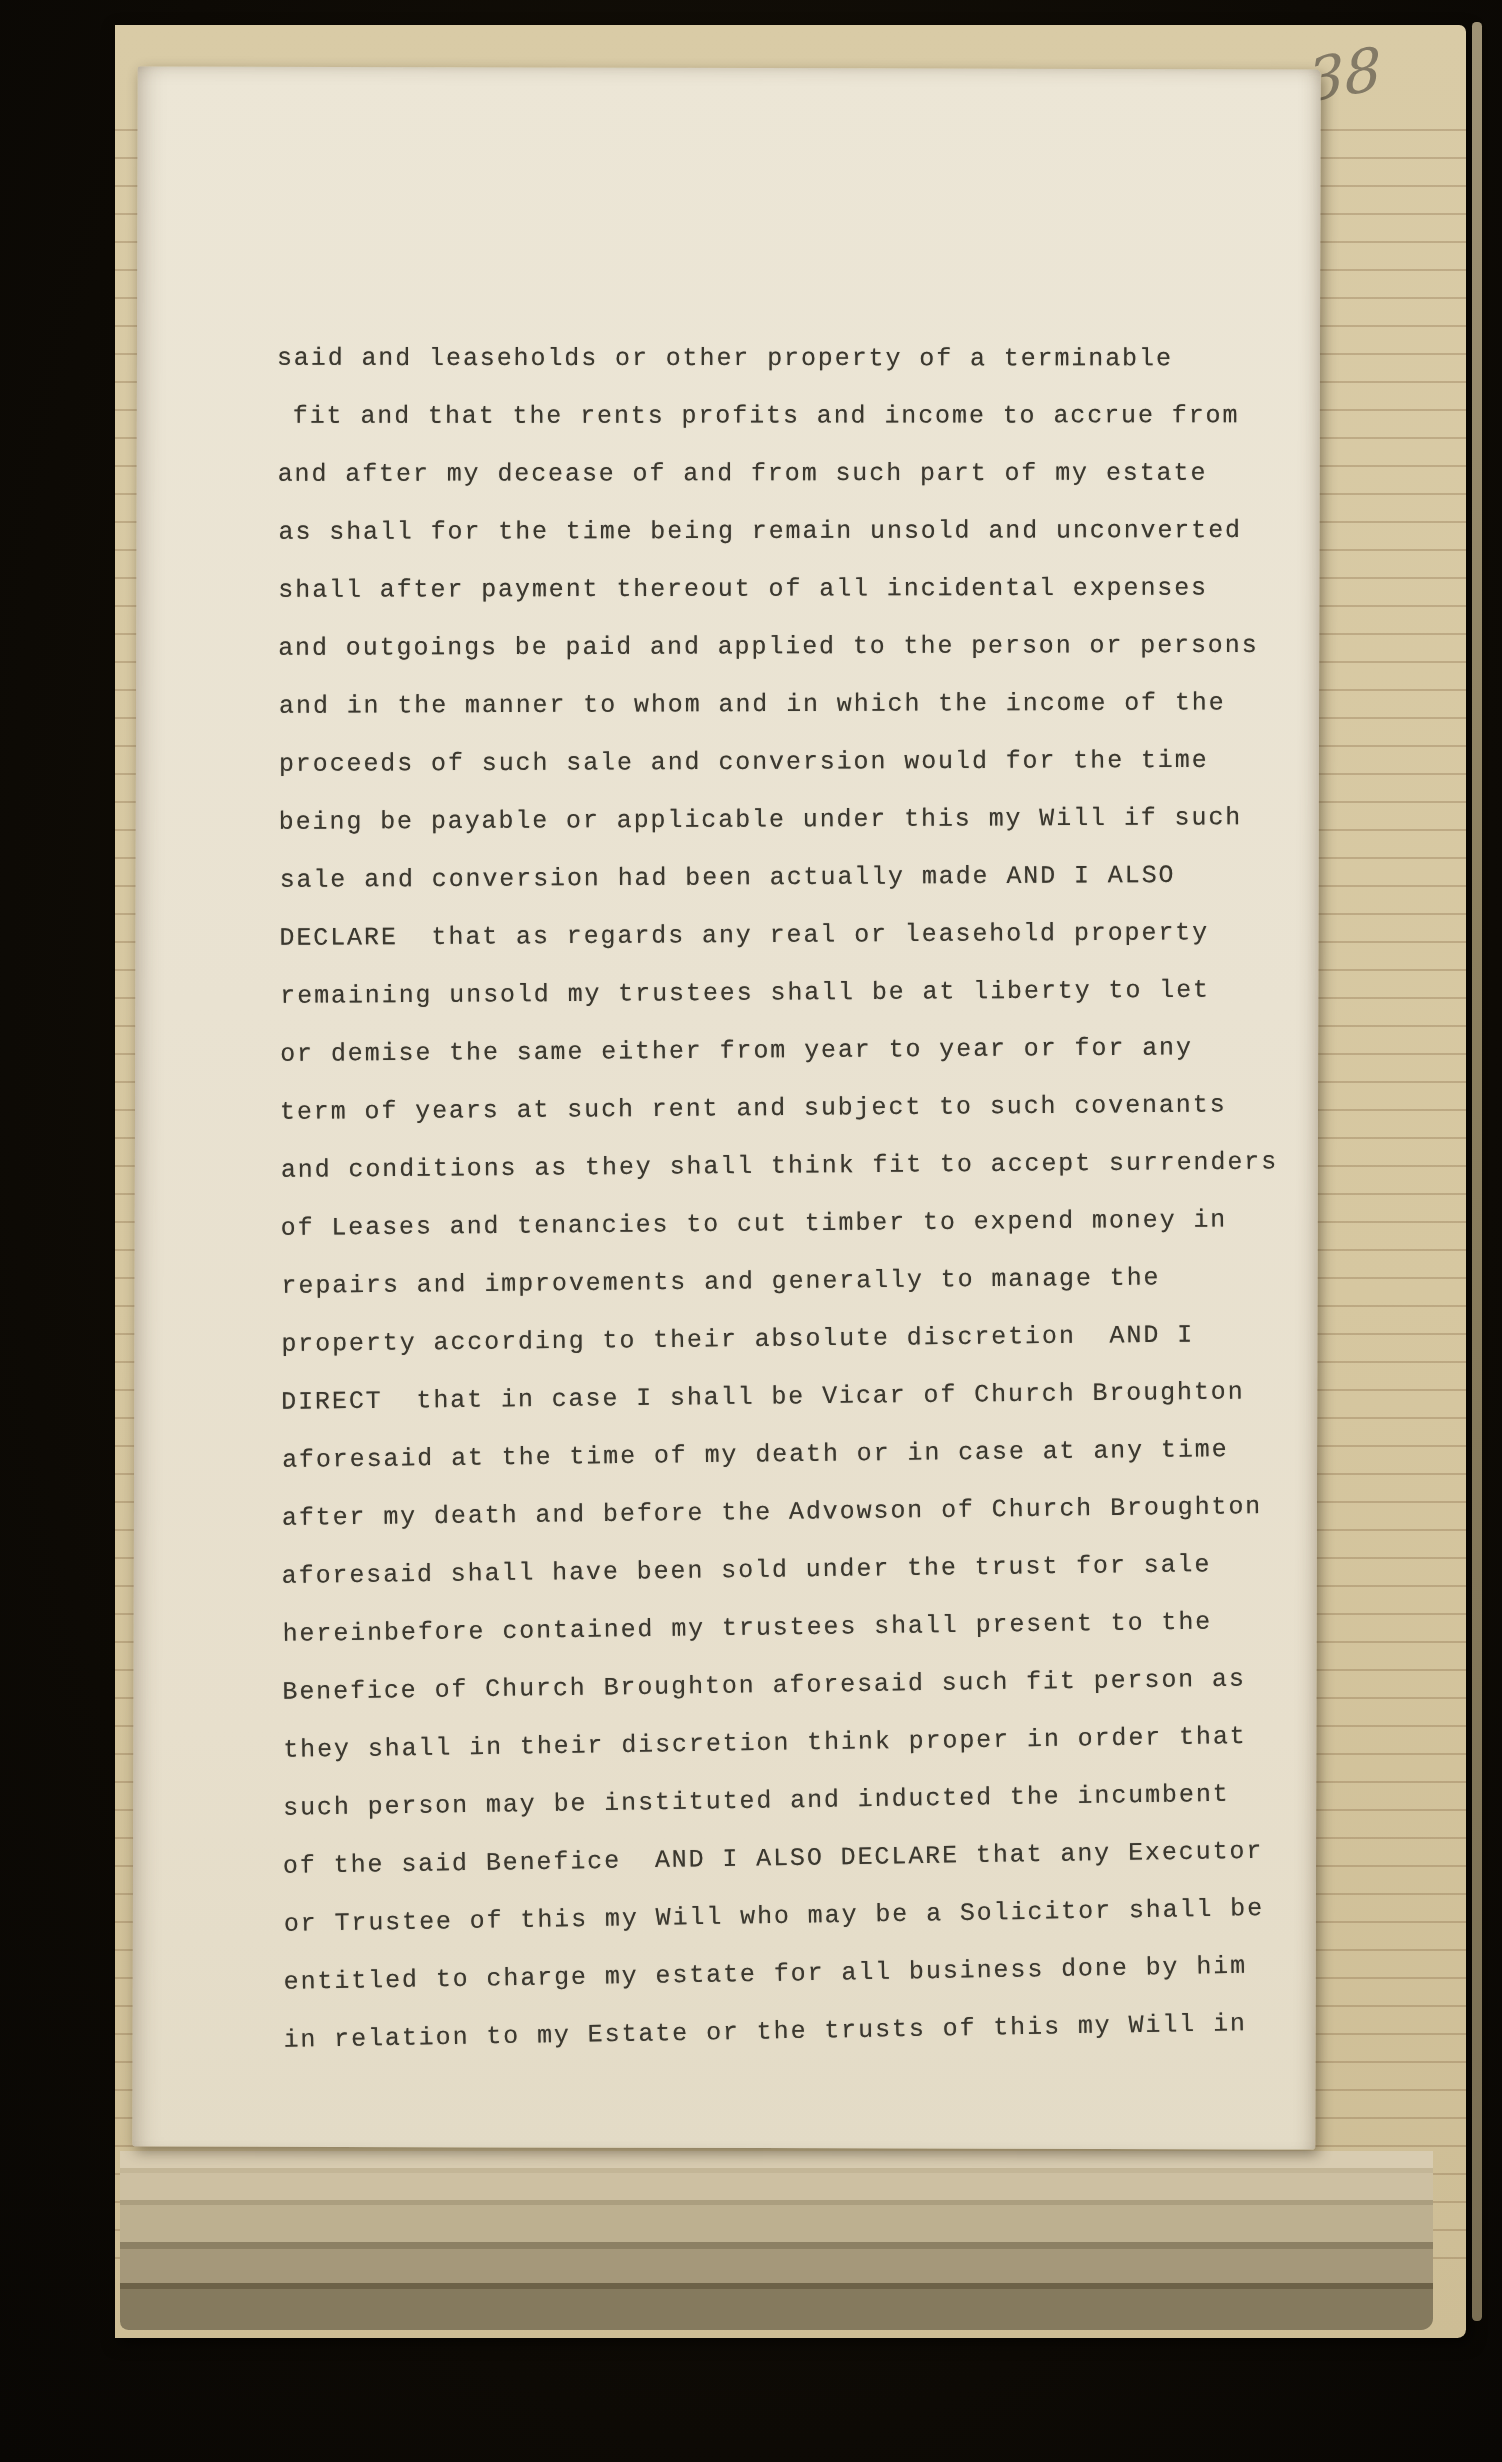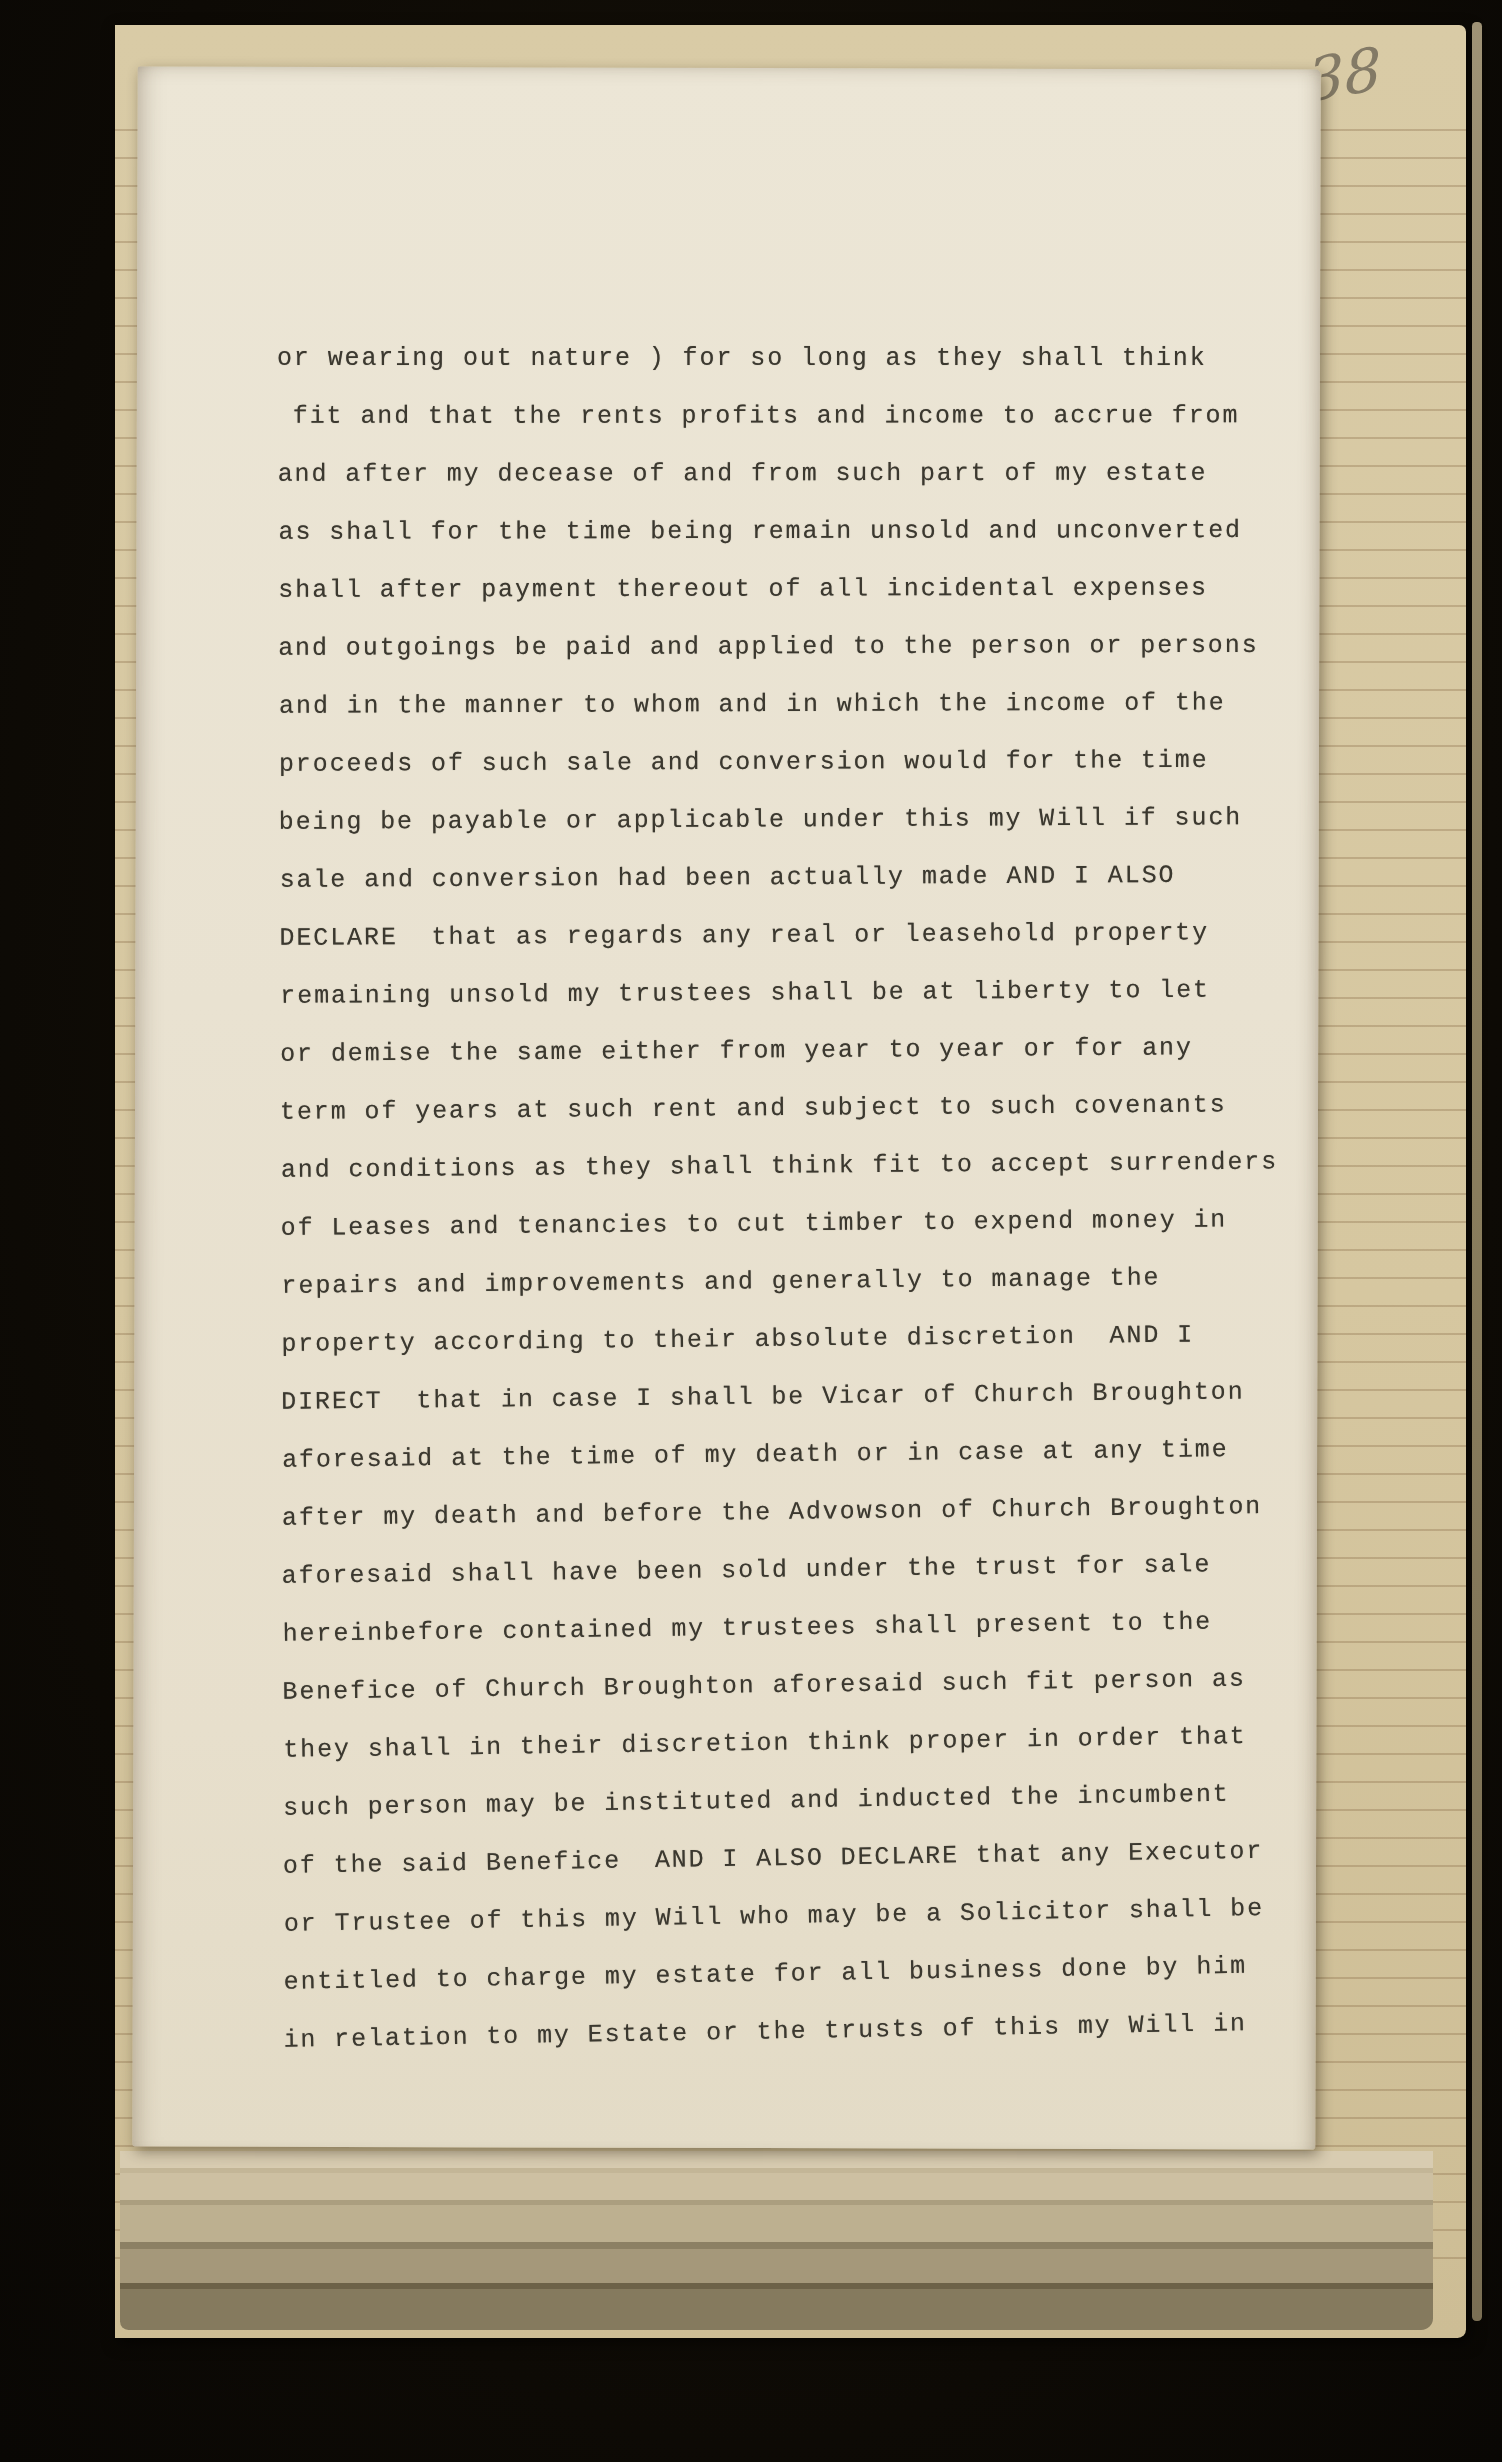--- a/index.html
+++ b/index.html
@@ -151,21 +151,21 @@
 
   <div class="ledger-page">
     <div class="ledger-rules"></div>
     <div class="page-number">38</div>
   </div>
 
   <div class="bottom-edges"></div>
 
   <div class="typed-page">
     <div class="text-block" id="text-block">
-        <div class="line" style="transform: rotate(-0.154deg); margin-left: 0.4px;">or wearing out nature ) for so long as they shall think</div>
+        <div class="line" style="transform: rotate(-0.12deg); margin-left: 0px;">said and leaseholds or other property of a terminable</div>
         <div class="line" style="transform: rotate(-0.188deg); margin-left: 16px;">fit and that the rents profits and income to accrue from</div>
         <div class="line" style="transform: rotate(-0.222deg); margin-left: 1.2px;">and after my decease of and from such part of my estate</div>
         <div class="line" style="transform: rotate(-0.256deg); margin-left: 1.5px;">as shall for the time being remain unsold and unconverted</div>
         <div class="line" style="transform: rotate(-0.29deg); margin-left: 1.9px;">shall after payment thereout of all incidental expenses</div>
         <div class="line" style="transform: rotate(-0.324deg); margin-left: 2.3px;">and outgoings be paid and applied to the person or persons</div>
         <div class="line" style="transform: rotate(-0.358deg); margin-left: 2.6px;">and in the manner to whom and in which the income of the</div>
         <div class="line" style="transform: rotate(-0.392deg); margin-left: 3px;">proceeds of such sale and conversion would for the time</div>
         <div class="line" style="transform: rotate(-0.426deg); margin-left: 3.4px;">being be payable or applicable under this my Will if such</div>
         <div class="line" style="transform: rotate(-0.46deg); margin-left: 3.8px;">sale and conversion had been actually made AND I ALSO</div>
         <div class="line" style="transform: rotate(-0.494deg); margin-left: 4.2px;">DECLARE  that as regards any real or leasehold property</div>

